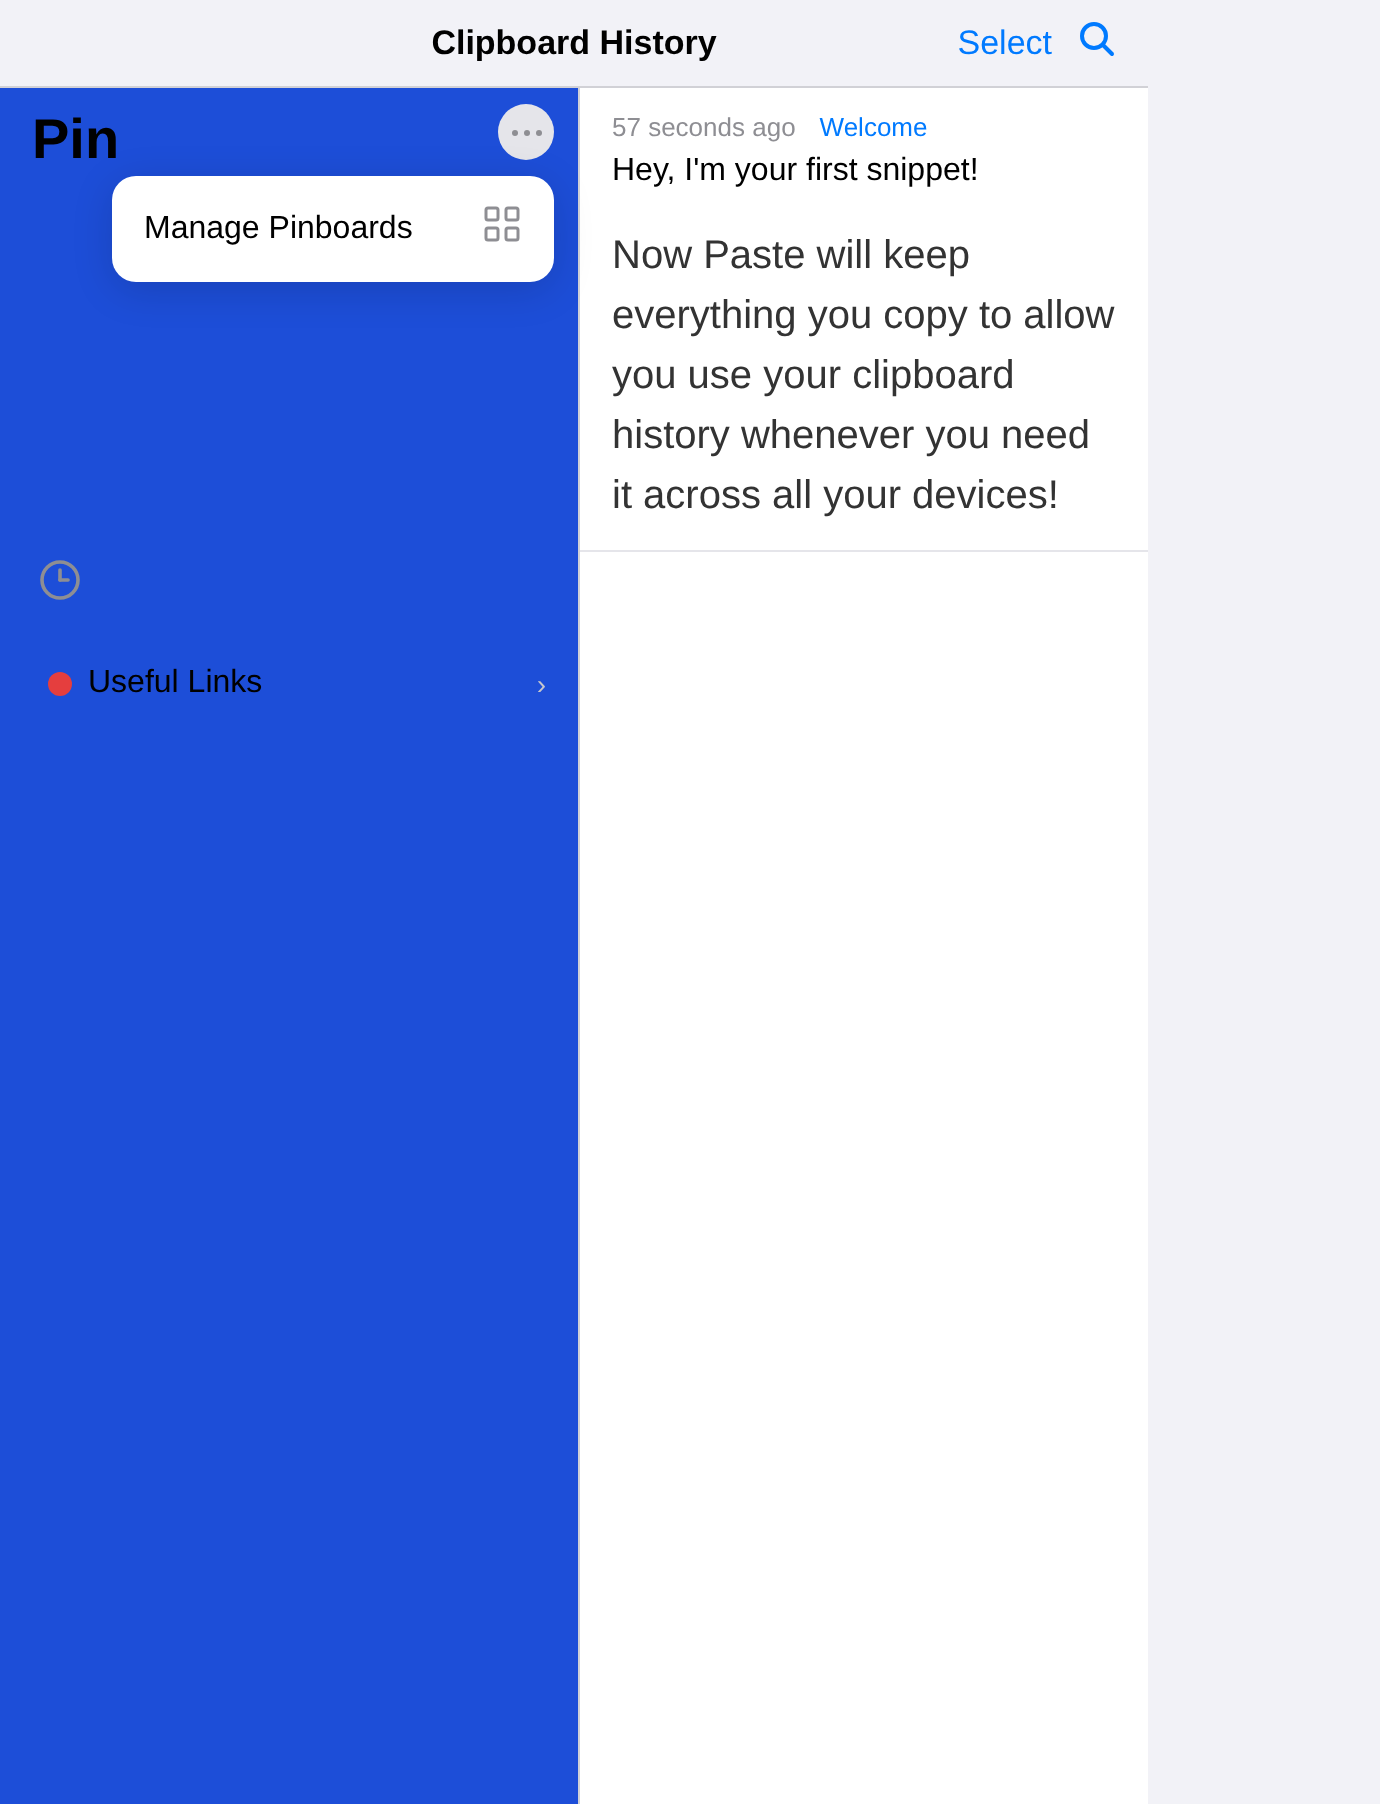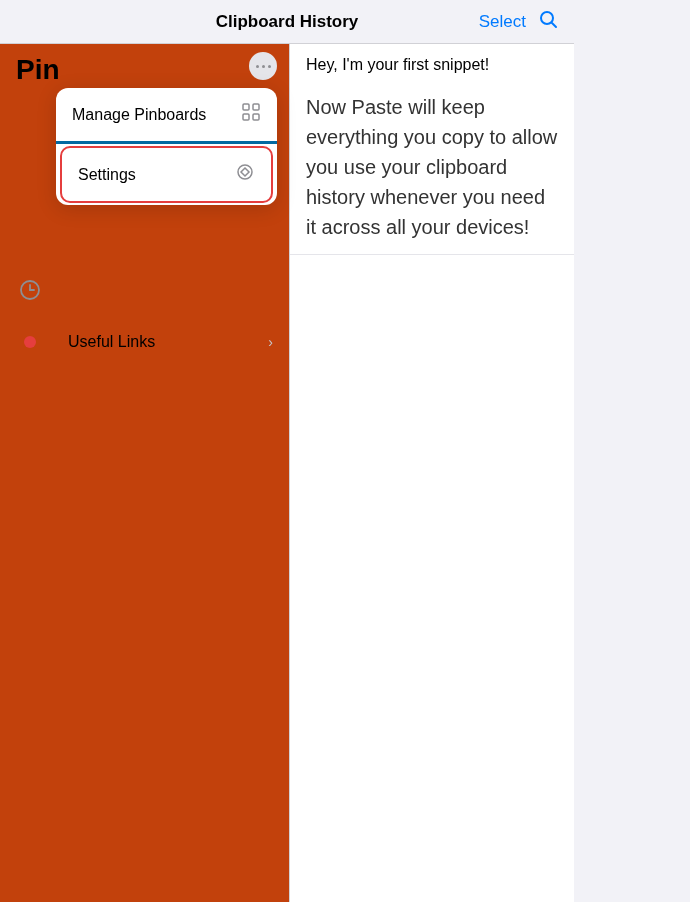--- a/index.html
+++ b/index.html
@@ -68,21 +68,21 @@
     .main-content {
       display: flex;
       flex: 1;
       height: calc(902px - 44px);
       position: relative;
     }
 
     
     .sidebar {
       width: 290px;
-      background: #c2410c;
+      background: #1d4ed8;
       border-right: 1px solid #d1d1d6;
       display: flex;
       flex-direction: column;
       position: relative;
     }
 
     .sidebar-header {
       display: flex;
       align-items: center;
       height: 52px;
@@ -139,21 +139,21 @@
 
     .menu-item {
       display: flex;
       align-items: center;
       padding: 14px 16px;
       cursor: pointer;
       position: relative;
     }
 
     .menu-item:not(:last-child) {
-      border-bottom: 3px solid #0369a1;
+      border-bottom: 1px solid #0369a1;
     }
 
     .menu-item-label {
       flex: 1;
       font-size: 16px;
       color: #000;
     }
 
     .menu-item-icon {
       color: #8e8e93;
@@ -166,21 +166,21 @@
       flex-direction: column;
       padding: 8px 0;
       margin-top: 160px;
     }
 
     .sidebar-list-item {
       display: flex;
       align-items: center;
       padding: 12px 16px;
       cursor: pointer;
-      gap: 24px;
+      gap: 0;
     }
 
     .list-item-icon {
       width: 28px;
       height: 28px;
       display: flex;
       align-items: center;
       justify-content: center;
       font-size: 18px;
     }
@@ -295,31 +295,20 @@
           <span class="menu-item-icon">
             <svg width="20" height="20" viewBox="0 0 20 20" fill="none">
               <rect x="2" y="2" width="6" height="6" rx="1" stroke="#8e8e93" stroke-width="1.5"></rect>
               <rect x="12" y="2" width="6" height="6" rx="1" stroke="#8e8e93" stroke-width="1.5"></rect>
               <rect x="2" y="12" width="6" height="6" rx="1" stroke="#8e8e93" stroke-width="1.5"></rect>
               <rect x="12" y="12" width="6" height="6" rx="1" stroke="#8e8e93" stroke-width="1.5"></rect>
             </svg>
           </span>
         </div>
 
-        <div class="settings-item-wrapper">
-          <div class="menu-item">
-            <span class="menu-item-label">Settings</span>
-            <span class="menu-item-icon">
-              <svg width="20" height="20" viewBox="0 0 20 20" fill="none">
-                <circle cx="10" cy="10" r="7" stroke="#8e8e93" stroke-width="1.5"></circle>
-                <polygon points="10,6 14,10 10,14 6,10" stroke="#8e8e93" stroke-width="1.5" fill="none"></polygon>
-              </svg>
-            </span>
-          </div>
-        </div>
 
       </div>
 
       <div class="sidebar-list">
 
         <div class="sidebar-list-item">
           <div class="list-item-icon clock">
             <svg width="22" height="22" viewBox="0 0 22 22" fill="none">
               <circle cx="11" cy="11" r="9" stroke="#8e8e93" stroke-width="1.8"></circle>
               <line x1="11" y1="11" x2="11" y2="6" stroke="#8e8e93" stroke-width="1.8" stroke-linecap="round"></line>
@@ -336,20 +325,24 @@
           <span class="list-item-chevron">›</span>
         </div>
 
       </div>
 
     </div>
 
     <div class="right-panel">
 
       <div class="clip-item">
+        <div class="clip-meta">
+          <span class="clip-time">57 seconds ago</span>
+          <span class="clip-tag">Welcome</span>
+        </div>
         <div class="clip-title">Hey, I'm your first snippet!</div>
         <div class="clip-body">Now Paste will keep everything you copy to allow you use your clipboard history whenever you need it across all your devices!</div>
       </div>
 
     </div>
 
   </div>
 
 </div>
 

